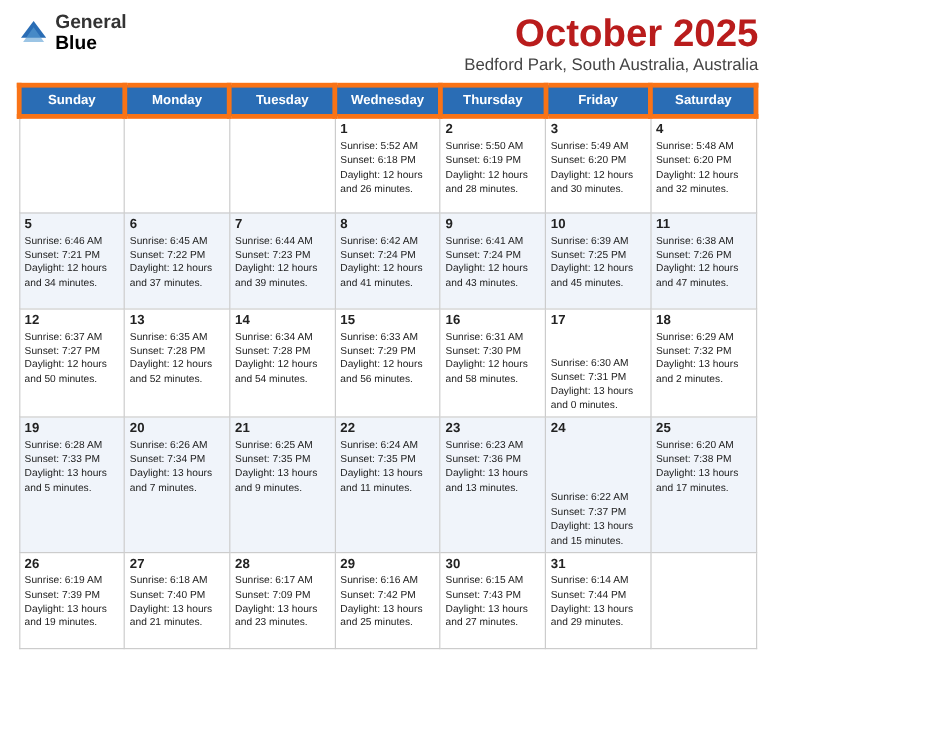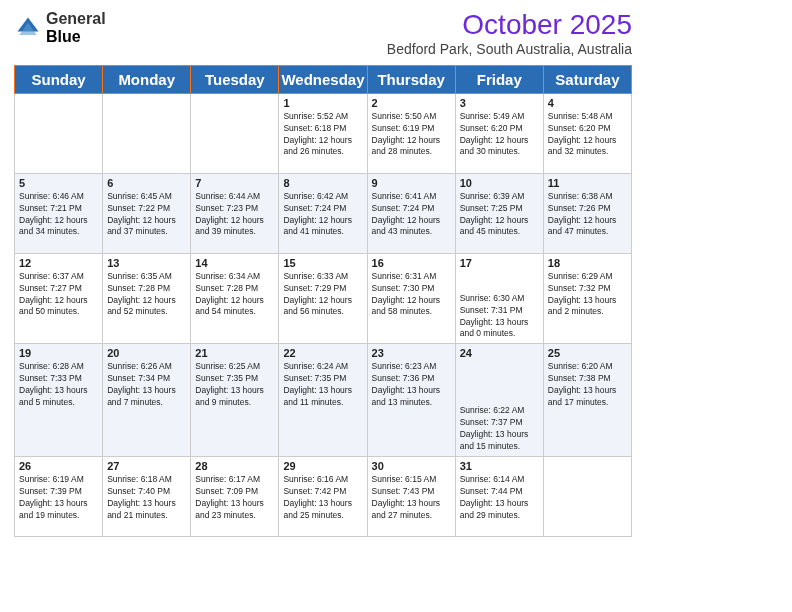--- a/index.html
+++ b/index.html
@@ -43,42 +43,42 @@
       color: #000000;
     }
     .logo-icon {
       width: 28px;
       height: 28px;
     }
     .title-block {
       text-align: right;
     }
     .main-title {
-      font-size: 28px;
-      font-weight: normal;
-      color: #6d28d9;
+      font-size: 32px;
+      font-weight: bold;
+      color: #b91c1c;
       line-height: 1.1;
     }
     .subtitle {
       font-size: 14px;
       color: #444;
     }
     table {
       width: 100%;
       border-collapse: collapse;
       table-layout: fixed;
     }
     thead tr th {
       background: #2a6db5;
       color: #fff;
-      font-size: 15px;
+      font-size: 11px;
       font-weight: bold;
       text-align: center;
       padding: 5px 2px;
-      border: 1px solid #f97316;
+      border: 4px solid #f97316;
     }
     tbody tr td {
       border: 1px solid #ccc;
       vertical-align: top;
       padding: 3px 4px;
       font-size: 9px;
       color: #222;
       height: 80px;
       background: #fff;
     }

